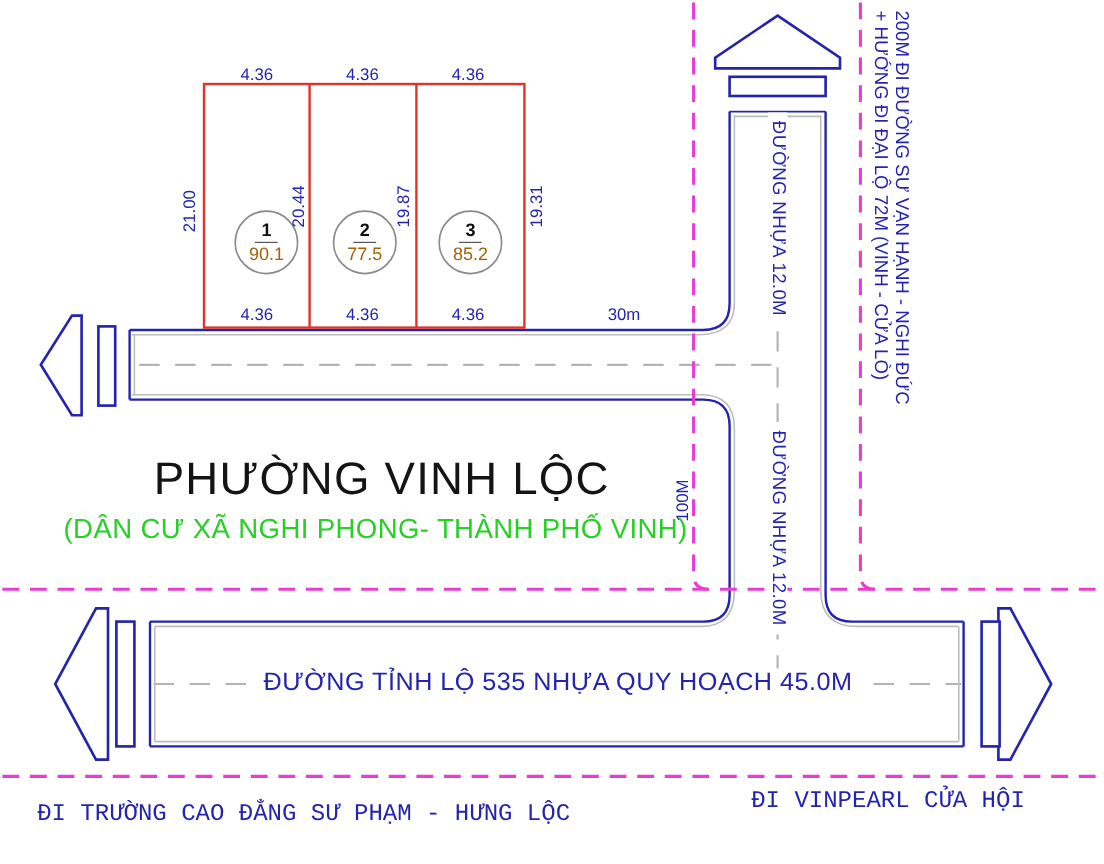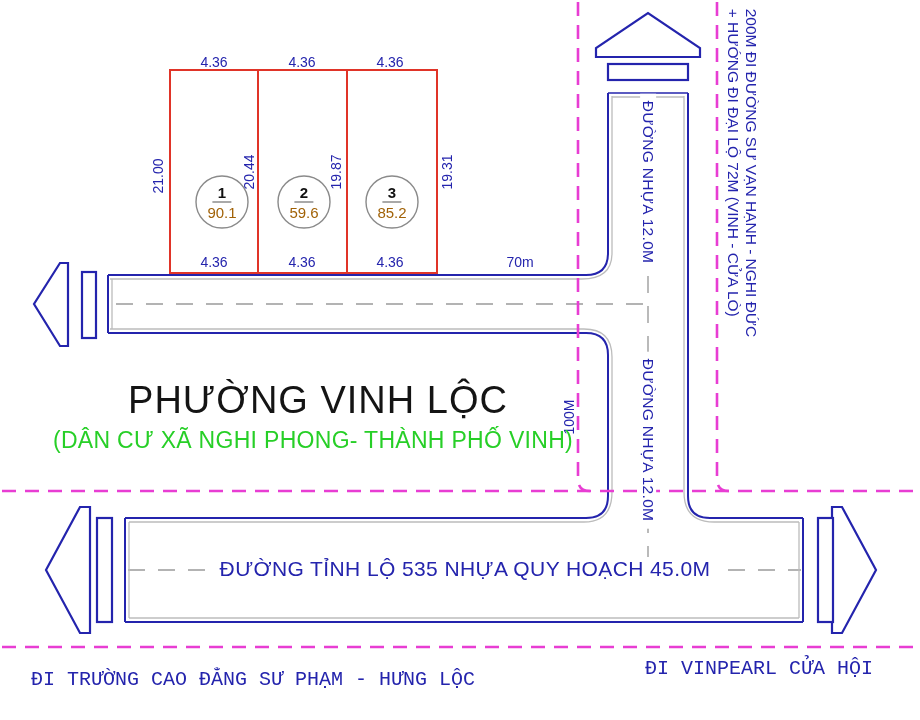--- a/index.html
+++ b/index.html
@@ -106,38 +106,38 @@
   <div class="t dim rotm90" style="left:249px;top:172px">20.44</div>
   <div class="t dim rotm90" style="left:336px;top:172px">19.87</div>
   <div class="t dim rotm90" style="left:447px;top:172px">19.31</div>
 
   <div class="parcel" style="left:222px;top:202px">
     <div class="num">1</div>
     <div class="area">90.1</div>
   </div>
   <div class="parcel" style="left:304px;top:202px">
     <div class="num">2</div>
-    <div class="area">59.6</div>
+    <div class="area">77.5</div>
   </div>
   <div class="parcel" style="left:392px;top:202px">
     <div class="num">3</div>
     <div class="area">85.2</div>
   </div>
 
-  <div class="t dim" style="left:520px;top:262px">70m</div>
+  <div class="t dim" style="left:520px;top:262px">30m</div>
   <div class="t road-label-sm mask rot90" style="left:648px;top:182px">ĐƯỜNG NHỰA 12.0M</div>
   <div class="t road-label-sm mask rot90" style="left:648px;top:440px">ĐƯỜNG NHỰA 12.0M</div>
   <div class="t dim rotm90" style="left:569px;top:417px">100M</div>
   <div class="t hwy-label mask" style="left:465px;top:569px">ĐƯỜNG TỈNH LỘ 535 NHỰA QUY HOẠCH 45.0M</div>
 
   <div class="t page-subtitle" style="left:313px;top:440px">(DÂN CƯ XÃ NGHI PHONG- THÀNH PHỐ VINH)</div>
   <div class="t page-title" style="left:318px;top:401px">PHƯỜNG VINH LỘC</div>
 
   <div class="t side-note rot90" style="left:742px;top:173px">
     <div>200M ĐI ĐƯỜNG SƯ VẠN HẠNH - NGHI ĐỨC</div>
     <div>+ HƯỚNG ĐI ĐẠI LỘ 72M (VINH - CỬA LÒ)</div>
   </div>
   <div class="t dir-label" style="left:253px;top:679px">
     <div>ĐI TRƯỜNG CAO ĐẲNG SƯ PHẠM - HƯNG LỘC</div>
   </div>
-  <div class="t dir-label" style="left:759px;top:668px">ĐI VINPEARL CỬA HỘI</div>
+  <div class="t dir-label" style="left:740px;top:668px">ĐI VINPEARL CỬA HỘI</div>
 
 </div>
 
 </body></html>

